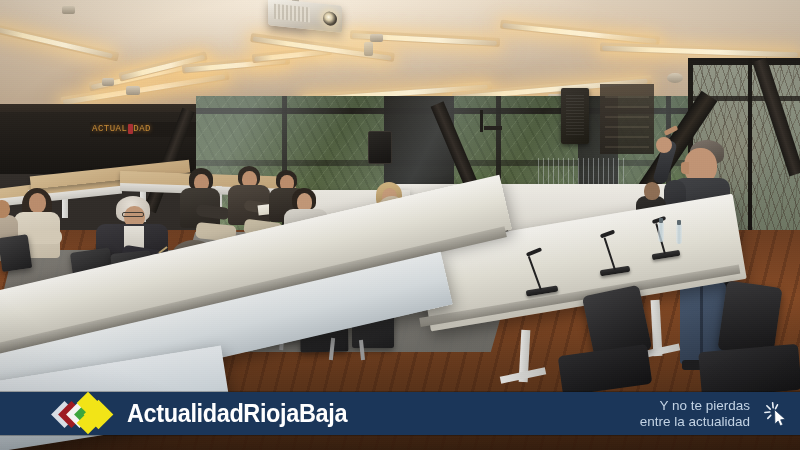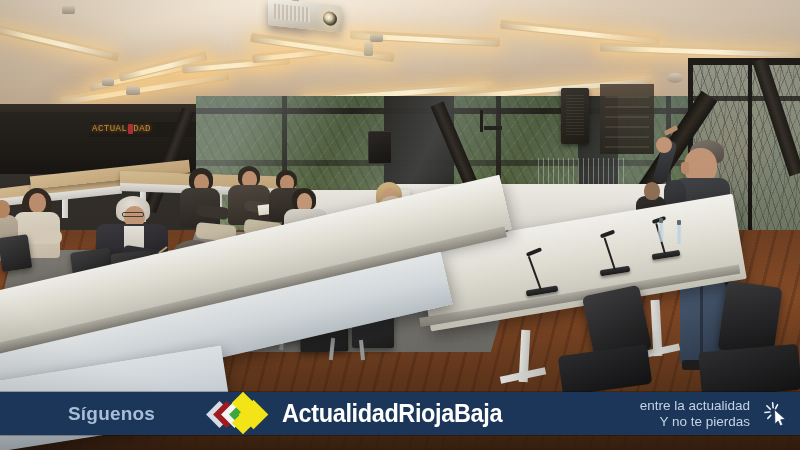--- a/index.html
+++ b/index.html
@@ -604,37 +604,36 @@
     <div class="fgtable" style="left:-70px; top:392px; width:300px; height:70px;
       transform:rotate(-9deg);
       background:linear-gradient(180deg,#eef3f7 0%, #d9e2e8 60%, #b8c3cb 100%);"></div>
 
     <div class="grade"></div>
     <div class="grain"></div>
   </div>
 
   <div class="banner">
 
-    <div class="banner-follow">Síguenos</div>
 
     <div class="banner-logo">
       <div class="dia" style="left:0px;  top:9px;  background:#d7dde4;"></div>
       <div class="dia" style="left:7px;  top:9px;  background:#9e1b22;"></div>
       <div class="dia" style="left:15px; top:9px;  background:#f4f4f2;"></div>
       <div class="dia" style="left:23px; top:9px;  background:#3da63d;"></div>
       <div class="dia" style="left:25px; top:-1px; width:16px; height:16px; background:#f2e417;"></div>
       <div class="dia" style="left:25px; top:19px; width:16px; height:16px; background:#f2e417;"></div>
       <div class="dia" style="left:33px; top:8px;  width:21px; height:21px; background:#f2e417;"></div>
     </div>
 
     <div class="banner-brand">ActualidadRiojaBaja</div>
 
     <div class="banner-tag">
+      <div>Y no te pierdas</div>
       <div>entre la actualidad</div>
-      <div>Y no te pierdas</div>
     </div>
 
     <div class="banner-cursor">
       <svg viewBox="0 0 28 28" width="27" height="27" aria-hidden="true">
         <g stroke="#e8eef5" stroke-width="1.7" stroke-linecap="round" fill="none">
           <line x1="10" y1="3" x2="10.5" y2="8"></line>
           <line x1="4" y1="6" x2="7.5" y2="9.5"></line>
           <line x1="2" y1="13" x2="7" y2="12.5"></line>
           <line x1="15" y1="5" x2="13" y2="9"></line>
           <line x1="5" y1="19" x2="8" y2="16"></line>

